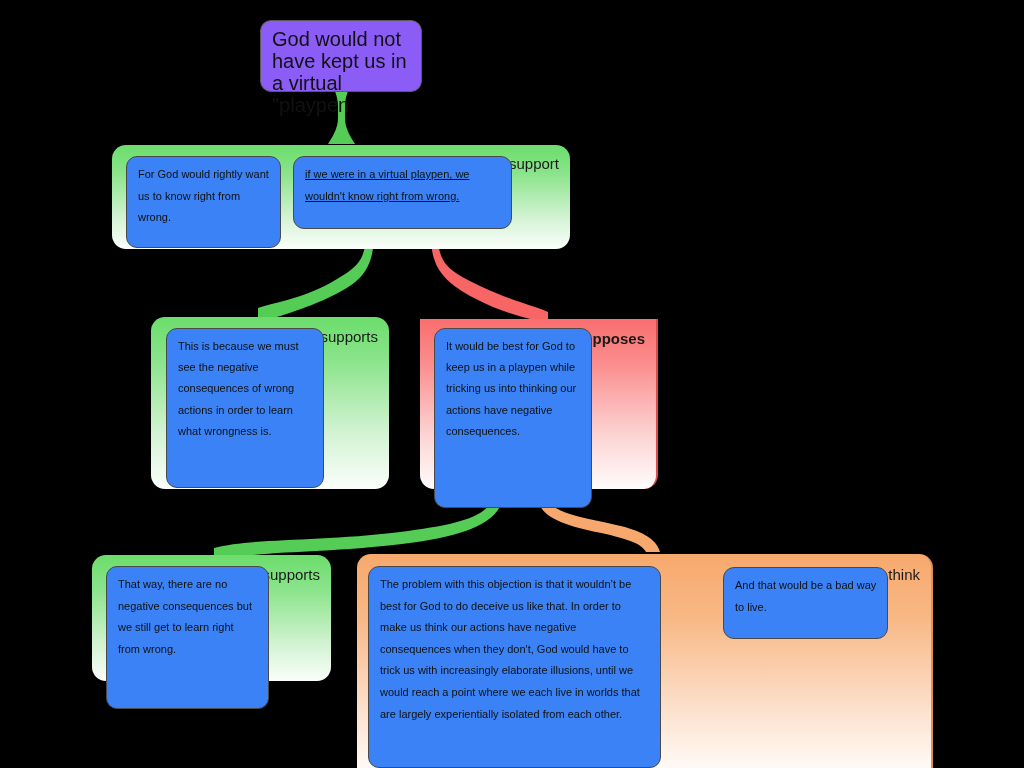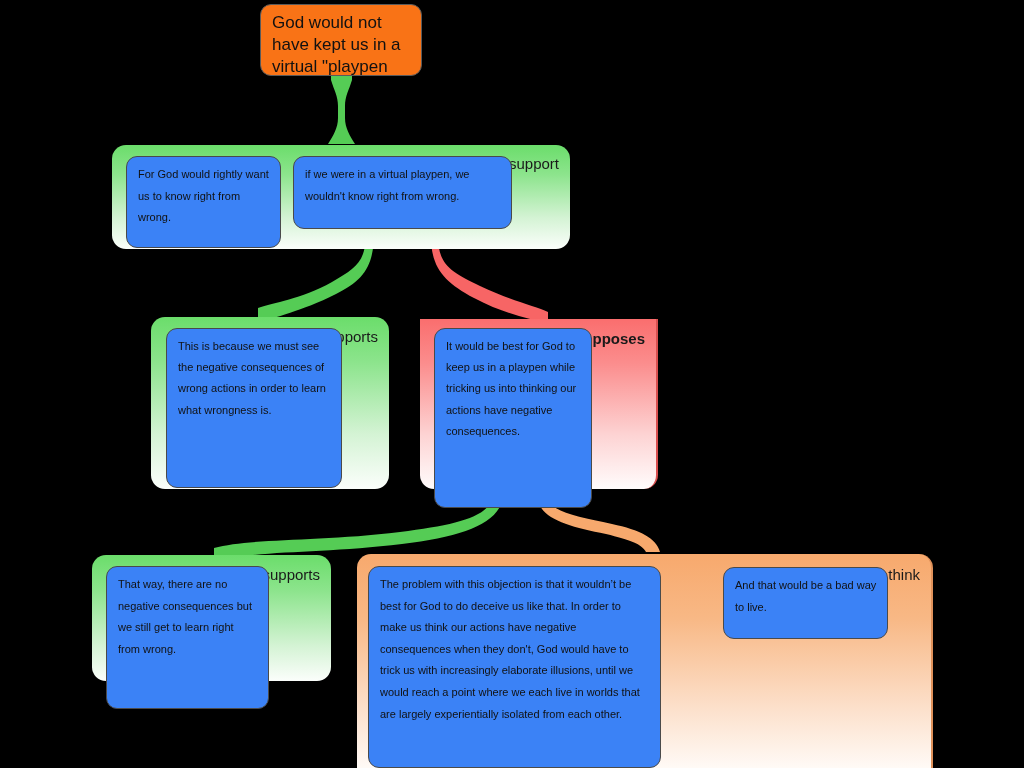--- a/index.html
+++ b/index.html
@@ -56,27 +56,28 @@
     overflow: hidden;
   }
   .card.tight {
     line-height: 21.2px;
   }
 
   
   .rootcard {
     position: absolute;
     box-sizing: border-box;
-    background: #f97316;
+    background: #8b5cf6;
     border: 1.3px solid #5a5a5a;
     border-radius: 11px;
     color: #111111;
-    font-size: 17px;
+    font-size: 20px;
     line-height: 22px;
     padding: 7px 11px;
+    margin-top: 16px;
   }
 </style>
 </head>
 <body>
 
 <div id="canvas">
 
   <svg id="connectors" viewBox="0 0 1024 768">
 
     <path d="M 331 74 L 352 74 L 352 80 C 349 90 345 96 345 106
@@ -114,29 +115,29 @@
     <span>God would not have kept us in a virtual "playpen</span>
   </div>
 
   <div class="group" style="left:112px; top:145px; width:458px; height:104px;
               background:linear-gradient(to bottom,#6bdd6b 0%,#8ce48c 28%,#d4f3d4 70%,#fbfefb 100%);">
     <span class="group-label" style="right:11px; top:11px;">support</span>
   </div>
   <div class="card" style="left:126px; top:156px; width:155px; height:92px;">
     <span>For God would rightly want us to know right from wrong.</span>
   </div>
-  <div class="card" style="left:293px; top:156px; width:219px; height:73px;">
+  <div class="card" style="left:293px; top:156px; width:219px; height:73px;text-decoration:underline;">
     <span>if we were in a virtual playpen, we wouldn't know right from wrong.</span>
   </div>
 
   <div class="group" style="left:151px; top:317px; width:238px; height:172px;
               background:linear-gradient(to bottom,#6bdd6b 0%,#8ce48c 26%,#d4f3d4 68%,#fbfefb 100%);">
     <span class="group-label" style="right:11px; top:12px;">supports</span>
   </div>
-  <div class="card tight" style="left:166px; top:328px; width:176px; height:160px;">
+  <div class="card tight" style="left:166px; top:328px; width:158px; height:160px;">
     <span>This is because we must see the negative consequences of wrong actions in order to learn what wrongness is.</span>
   </div>
 
   <div class="group sq-top" style="left:420px; top:319px; width:238px; height:170px;
               background:linear-gradient(to bottom,#fa6e6e 0%,#fb8d8d 26%,#fdd3d3 68%,#fffcfc 100%);
               border-right:2px solid #d94f4f;">
     <span class="group-label" style="right:11px; top:12px;font-weight:bold;">opposes</span>
   </div>
   <div class="card tight" style="left:434px; top:328px; width:158px; height:180px;">
     <span>It would be best for God to keep us in a playpen while tricking us into thinking our actions have negative consequences.</span>

